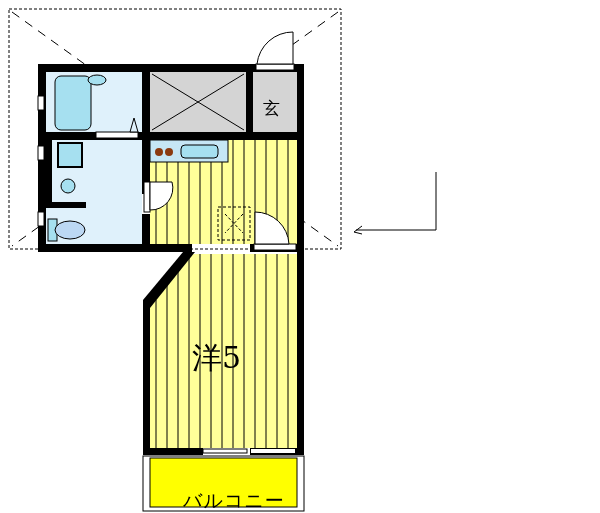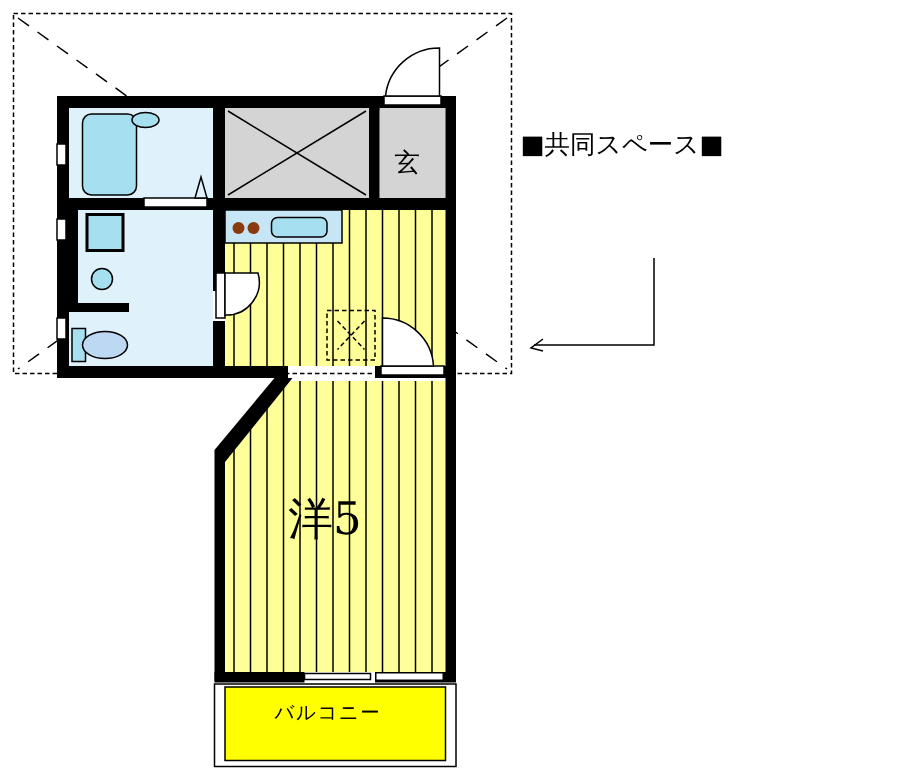--- a/index.html
+++ b/index.html
@@ -2,22 +2,22 @@
 <html><head>
 <meta charset="utf-8">
 <style>
   html,body{margin:0;padding:0;background:#ffffff;}
   body{width:600px;height:513px;position:relative;overflow:hidden;font-family:"DejaVu Sans",sans-serif;}
   #plan{position:absolute;left:0;top:0;}
   .note{position:absolute;left:347px;top:87px;font-size:17px;line-height:21px;color:#000;white-space:nowrap;font-family:"DejaVu Sans",sans-serif;}
   .note div{letter-spacing:0px;}
   .room-label{position:absolute;color:#000;font-family:"DejaVu Serif",serif;}
   .genkan{left:263px;top:97px;font-size:17px;}
-  .yo{left:192px;top:326px;font-size:30px;}
-  .balcony{left:183px;top:466px;font-size:13px;font-family:Liberation Serif, serif;letter-spacing:1px;}
+  .yo{left:192px;top:338px;font-size:30px;}
+  .balcony{left:183px;top:488px;font-size:19px;font-family:Liberation Serif, serif;letter-spacing:1px;}
 </style>
 </head>
 <body>
 
 <svg id="plan" width="600" height="513" viewBox="0 0 600 513">
 
   <g>
     <rect x="9" y="9" width="332" height="240" fill="none" stroke="#000" stroke-width="1" stroke-dasharray="3,2"></rect>
     <line x1="12" y1="12" x2="338" y2="246" stroke="#000" stroke-width="1" stroke-dasharray="9,7"></line>
     <line x1="338" y1="12" x2="12" y2="246" stroke="#000" stroke-width="1" stroke-dasharray="9,7"></line>
@@ -130,14 +130,13 @@
     <polyline points="436,172 436,230 356,230"></polyline>
     <polyline points="362,226 354,232 362,234"></polyline>
   </g>
 </svg>
 
 <div class="room-label genkan">玄</div>
 <div class="room-label yo">洋5</div>
 <div class="room-label balcony">バルコニー</div>
 
 <div class="note">
-  <div>■共同スペース■</div>
 </div>
 
 </body></html>

